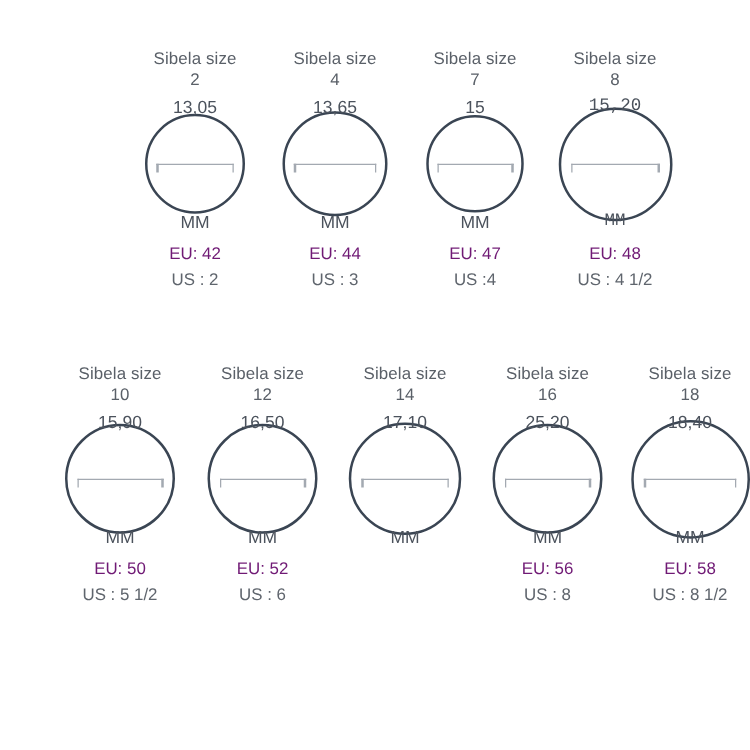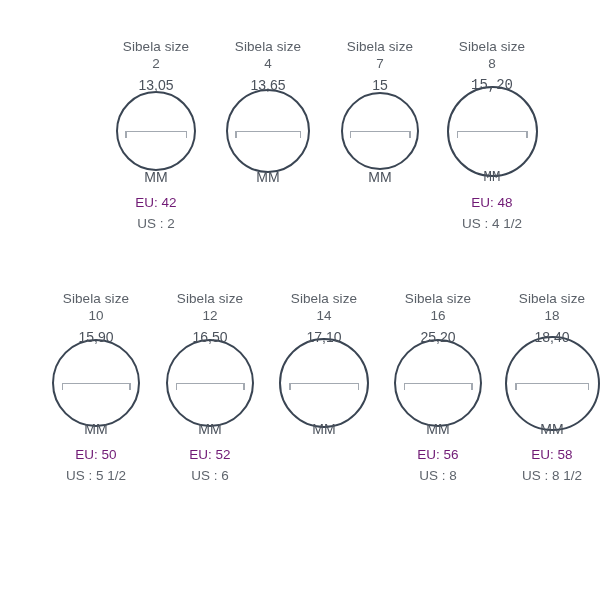--- a/index.html
+++ b/index.html
@@ -162,35 +162,43 @@
           <div class="ring" style="width: 84px; height: 84px;">
             <div class="mm-val">13,65</div>
             <div class="meas-line" style="width: 66px;">
               <span class="cap cap-l"></span>
               <span class="bar"></span>
               <span class="cap cap-r"></span>
             </div>
             <div class="mm-unit">MM</div>
           </div>
         </div>
+        <div class="foot">
+          <div class="eu">EU: 44</div>
+          <div class="us">US : 3</div>
+        </div>
       </div>
       <div class="cell">
         <div class="hdr">Sibela size</div>
         <div class="hdr-num">7</div>
         <div class="ring-area">
           <div class="ring" style="width: 78px; height: 78px;">
             <div class="mm-val">15</div>
             <div class="meas-line" style="width: 61px;">
               <span class="cap cap-l"></span>
               <span class="bar"></span>
               <span class="cap cap-r"></span>
             </div>
             <div class="mm-unit">MM</div>
           </div>
         </div>
+        <div class="foot">
+          <div class="eu">EU: 47</div>
+          <div class="us">US :4</div>
+        </div>
       </div>
       <div class="cell">
         <div class="hdr">Sibela size</div>
         <div class="hdr-num">8</div>
         <div class="ring-area">
           <div class="ring" style="width: 91px; height: 91px; font-family: Liberation Mono, monospace;">
             <div class="mm-val">15,20</div>
             <div class="meas-line" style="width: 71px;">
               <span class="cap cap-l"></span>
               <span class="bar"></span>

